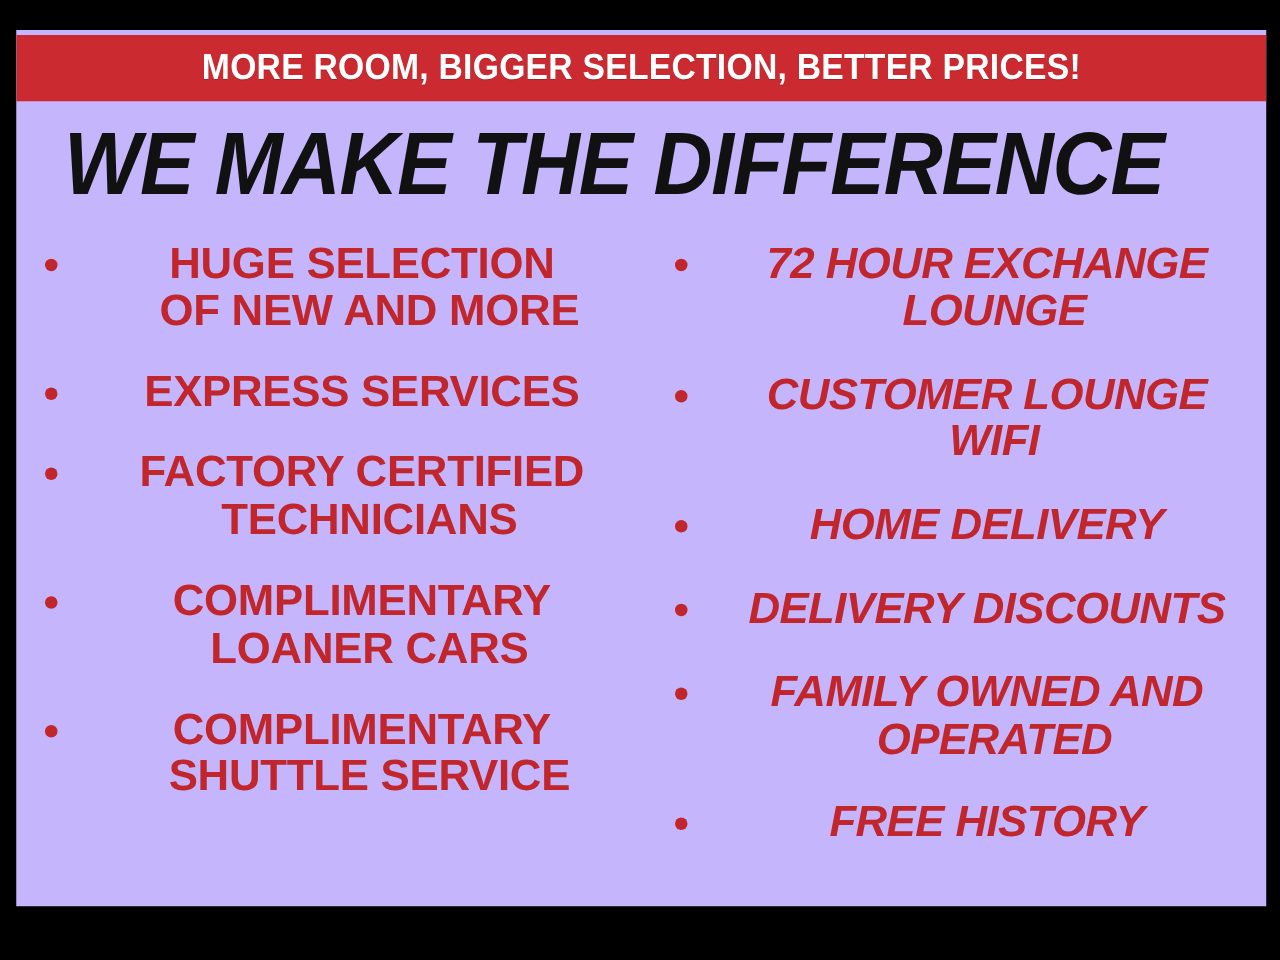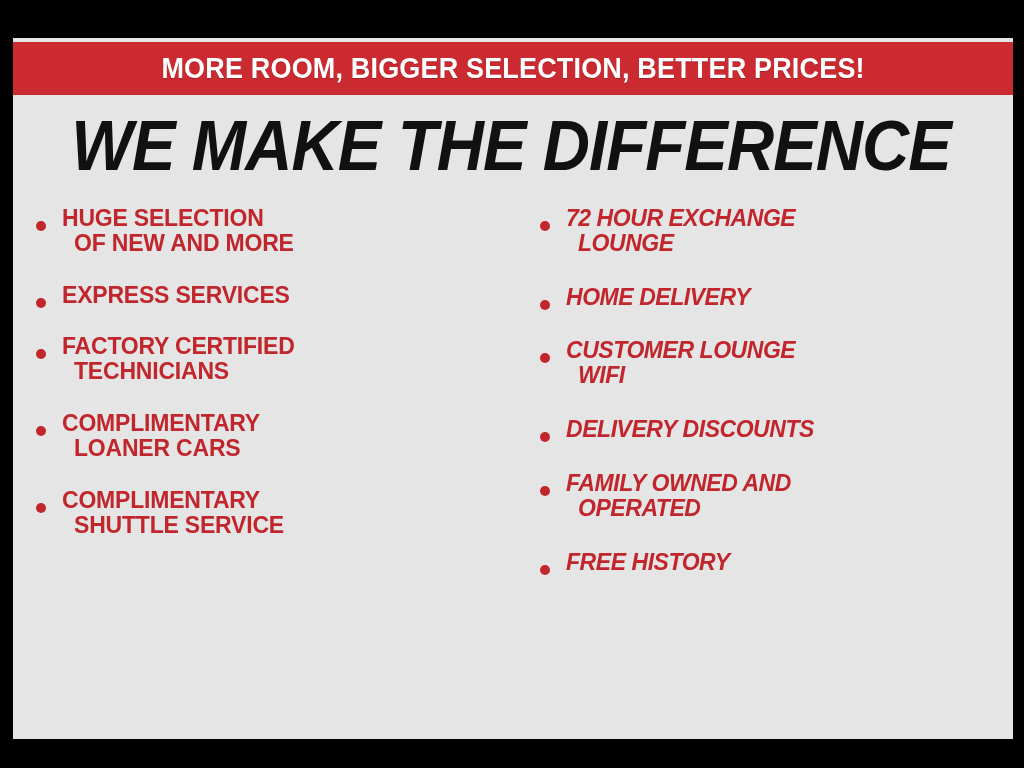--- a/index.html
+++ b/index.html
@@ -21,24 +21,24 @@
     width: 1024px;
     height: 768px;
     background: #000000;
     box-sizing: border-box;
   }
 
   
   #card {
     position: absolute;
     left: 13px;
-    top: 38px;
+    top: 24px;
     width: 1000px;
     height: 701px;
-    background: #e5e5e5;
+    background: #c4b5fd;
     box-sizing: border-box;
     overflow: hidden;
   }
 
   
   #banner {
     position: absolute;
     left: 0;
     top: 4px;
     width: 1000px;
@@ -59,21 +59,20 @@
     text-shadow: 0 1px 0 rgba(0,0,0,0.18);
   }
 
   
   #headline {
     position: absolute;
     left: 0;
     top: 72px;
     width: 816px;
     text-align: center;
-    margin-left: 20px;
   }
   #headline-text {
     display: inline-block;
     color: #111111;
     font-size: 71px;
     font-weight: bold;
     font-style: italic;
     line-height: 1;
     letter-spacing: -1px;
     white-space: nowrap;
@@ -105,25 +104,26 @@
     position: absolute;
     left: 11px;
     top: 15px;
     width: 10px;
     height: 10px;
     border-radius: 50%;
     background: #c1262c;
   }
   .bullet-lines {
     color: #c1262c;
-    font-size: 23px;
+    font-size: 35px;
     font-weight: bold;
     line-height: 1.08;
     letter-spacing: -0.2px;
     white-space: nowrap;
+    text-align: center;
   }
   .bullet-line-2 {
     display: block;
     padding-left: 12px;
   }
 
   
   #col-right .bullet-item { margin-bottom: 29px; }
   #col-right .bullet-lines { letter-spacing: -0.45px; font-style: italic; }
 </style>
@@ -192,35 +192,35 @@
           <span class="bullet-dot"></span>
           <div class="bullet-lines">
             <span>72 HOUR EXCHANGE</span>
             <span class="bullet-line-2">LOUNGE</span>
           </div>
         </div>
 
         <div class="bullet-item">
           <span class="bullet-dot"></span>
           <div class="bullet-lines">
-            <span>HOME DELIVERY</span>
-          </div>
-        </div>
-
-        <div class="bullet-item">
-          <span class="bullet-dot"></span>
-          <div class="bullet-lines">
             <span>CUSTOMER LOUNGE</span>
             <span class="bullet-line-2">WIFI</span>
           </div>
         </div>
 
         <div class="bullet-item">
           <span class="bullet-dot"></span>
           <div class="bullet-lines">
+            <span>HOME DELIVERY</span>
+          </div>
+        </div>
+
+        <div class="bullet-item">
+          <span class="bullet-dot"></span>
+          <div class="bullet-lines">
             <span>DELIVERY DISCOUNTS</span>
           </div>
         </div>
 
         <div class="bullet-item">
           <span class="bullet-dot"></span>
           <div class="bullet-lines">
             <span>FAMILY OWNED AND</span>
             <span class="bullet-line-2">OPERATED</span>
           </div>

